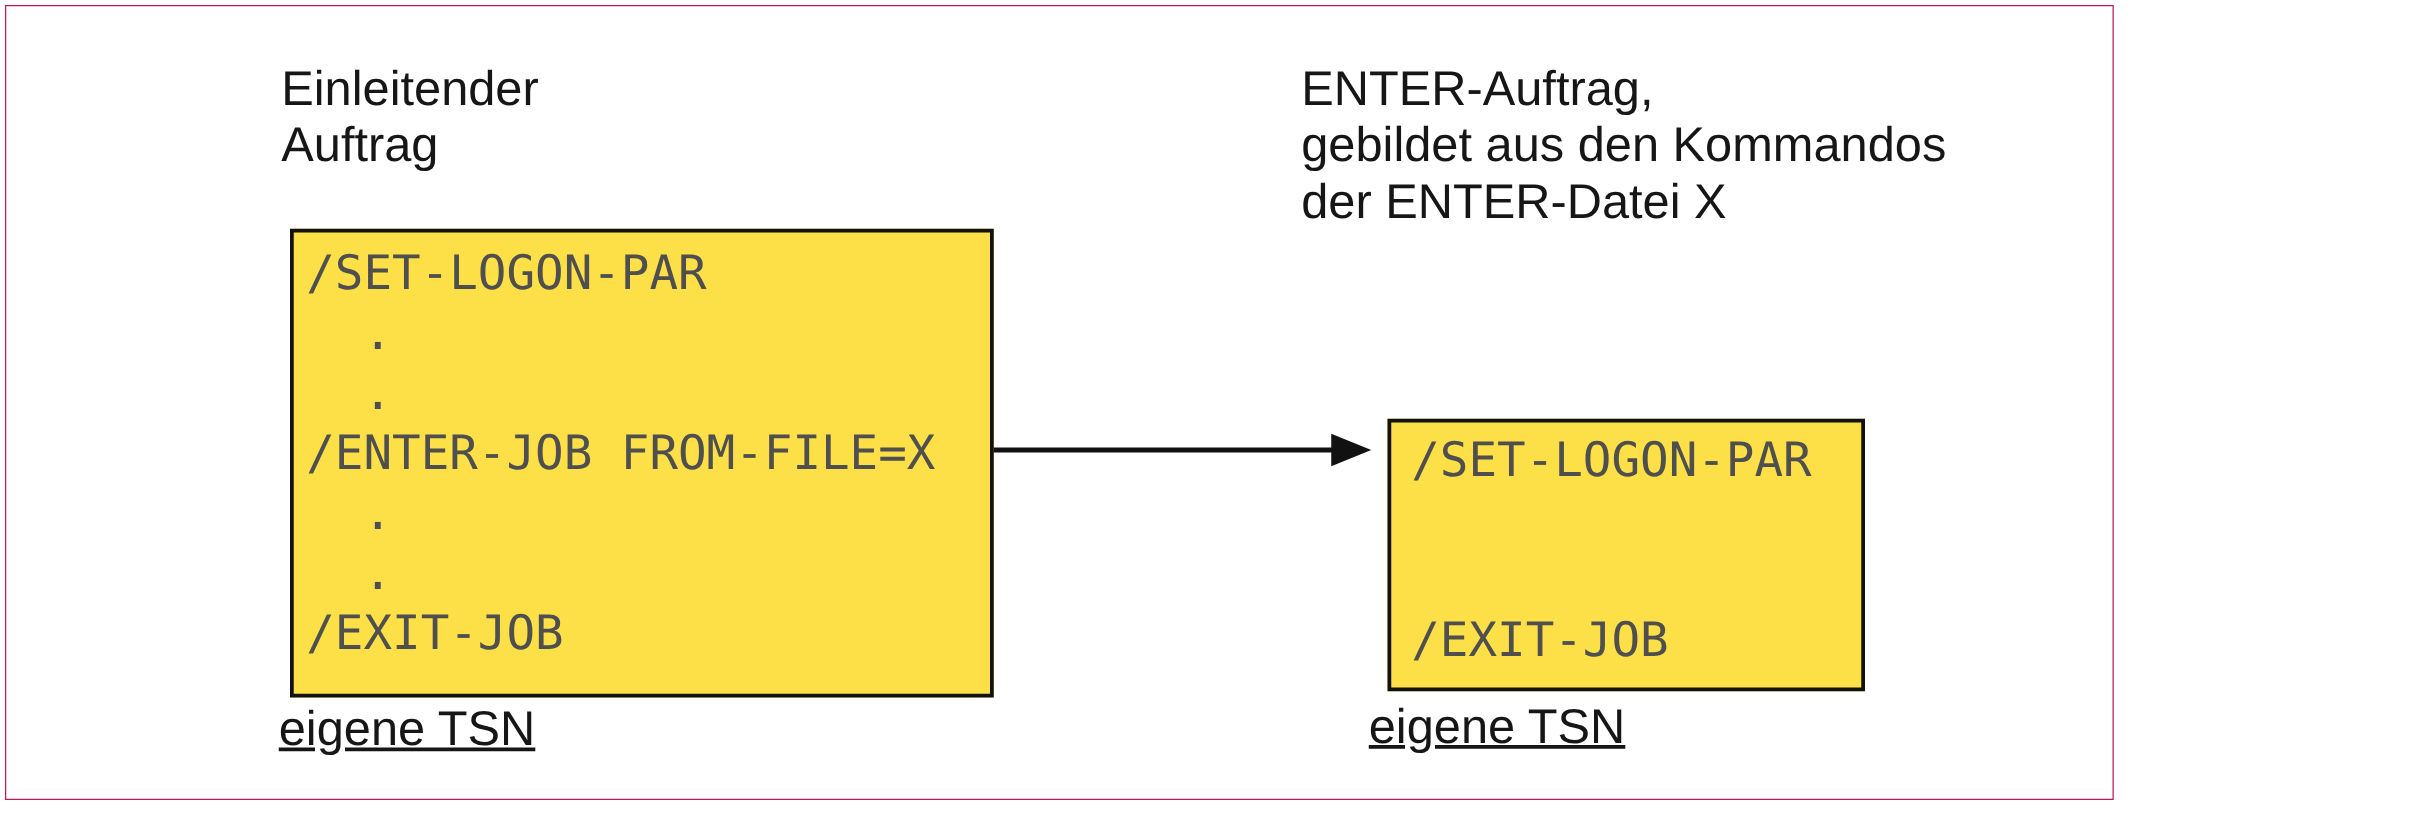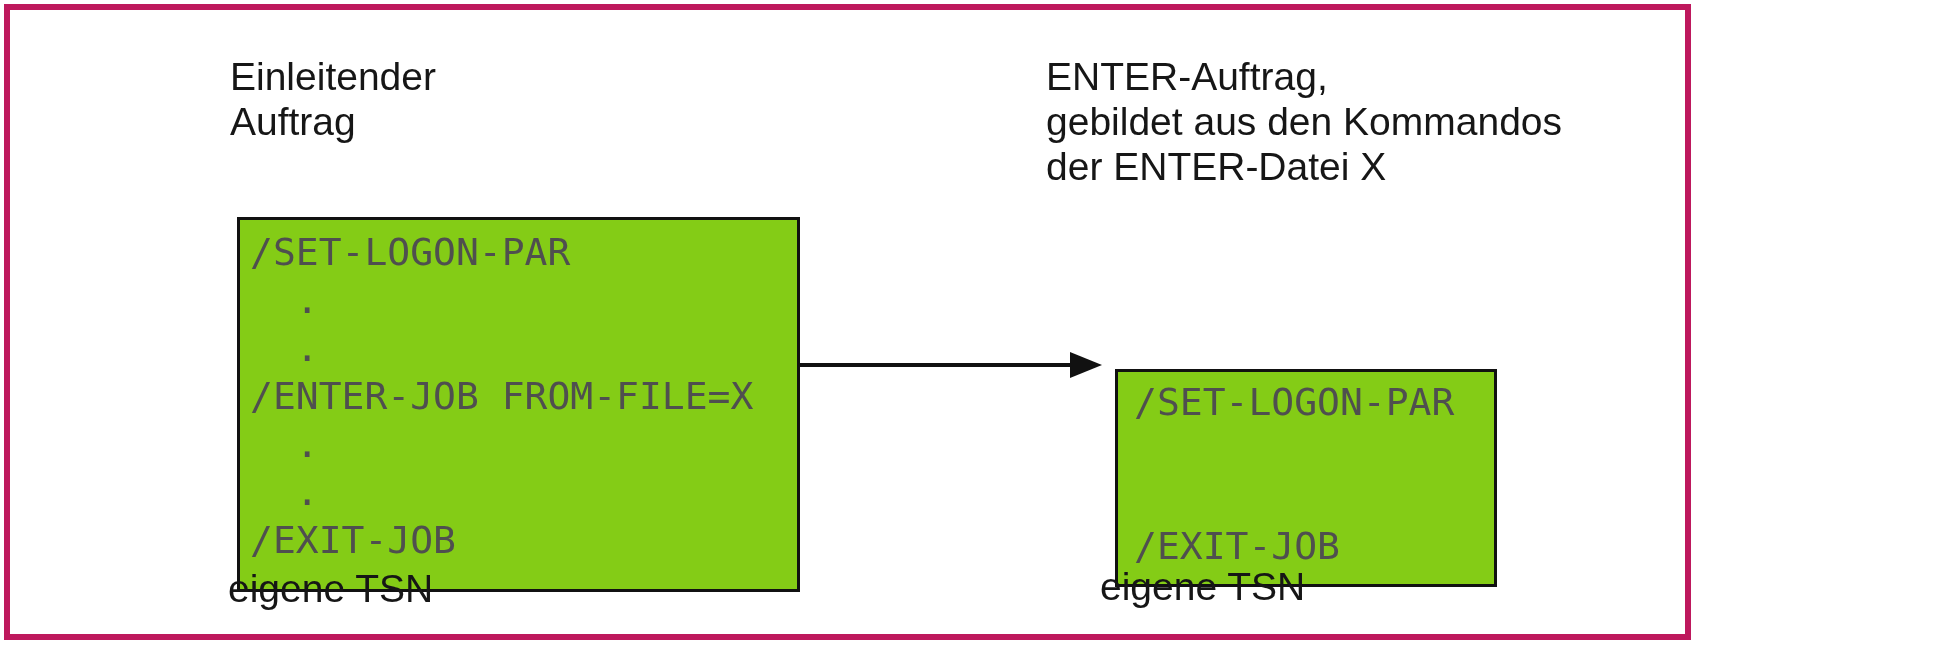--- a/index.html
+++ b/index.html
@@ -14,59 +14,59 @@
     font-family: "Liberation Sans", sans-serif;
     color: #161616;
     overflow: hidden;
   }
   .frame {
     position: absolute;
     left: 4px;
     top: 4px;
     width: 1687px;
     height: 636px;
-    border: 6px solid #be185d;
+    border: 1px solid #be185d;
     background: #ffffff;
     box-sizing: border-box;
   }
   .label {
     position: absolute;
     font-size: 39px;
     line-height: 45px;
     white-space: pre;
     color: #161616;
   }
   .label-left  { left: 220px;  top: 44px; }
   .label-right { left: 1036px; top: 44px; }
   .code-box {
     position: absolute;
     border: 3px solid #111111;
-    background: #84cc16;
+    background: #fde047;
     box-sizing: border-box;
-    margin-top: 29px;
   }
   .box-left  { left: 227px;  top: 178px; width: 563px; height: 375px; }
   .box-right { left: 1105px; top: 330px; width: 382px; height: 218px; }
   .code {
     display: block;
     margin: 0;
     font-family: "DejaVu Sans Mono", monospace;
     font-size: 38px;
     line-height: 48px;
     white-space: pre;
     color: #4f4f4f;
   }
   .box-left  .code { padding: 8px 0 0 10px; }
   .box-right .code { padding: 6px 0 0 16px; }
   .caption {
     position: absolute;
     font-size: 39px;
     line-height: 45px;
     color: #161616;
     white-space: pre;
+    text-decoration: underline;
   }
   .caption-left  { left: 218px;  top: 556px; }
   .caption-right { left: 1090px; top: 554px; }
   .arrow-line {
     position: absolute;
     left: 790px;
     top: 353px;
     width: 272px;
     height: 4px;
     background: #111111;

